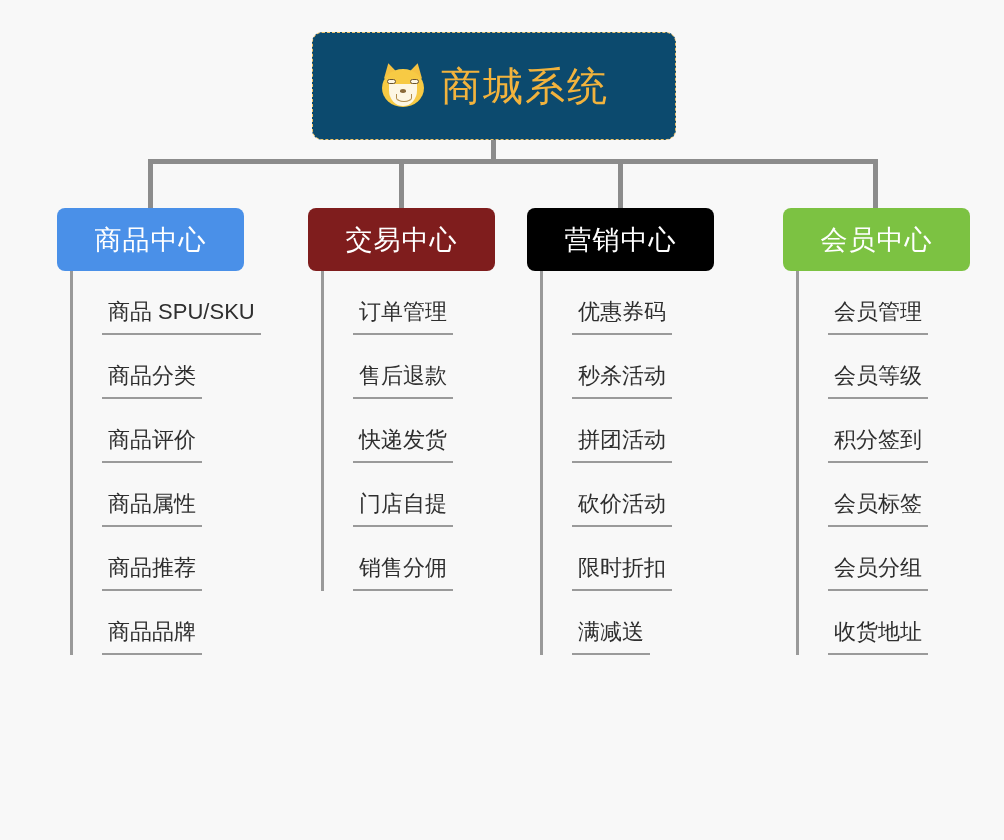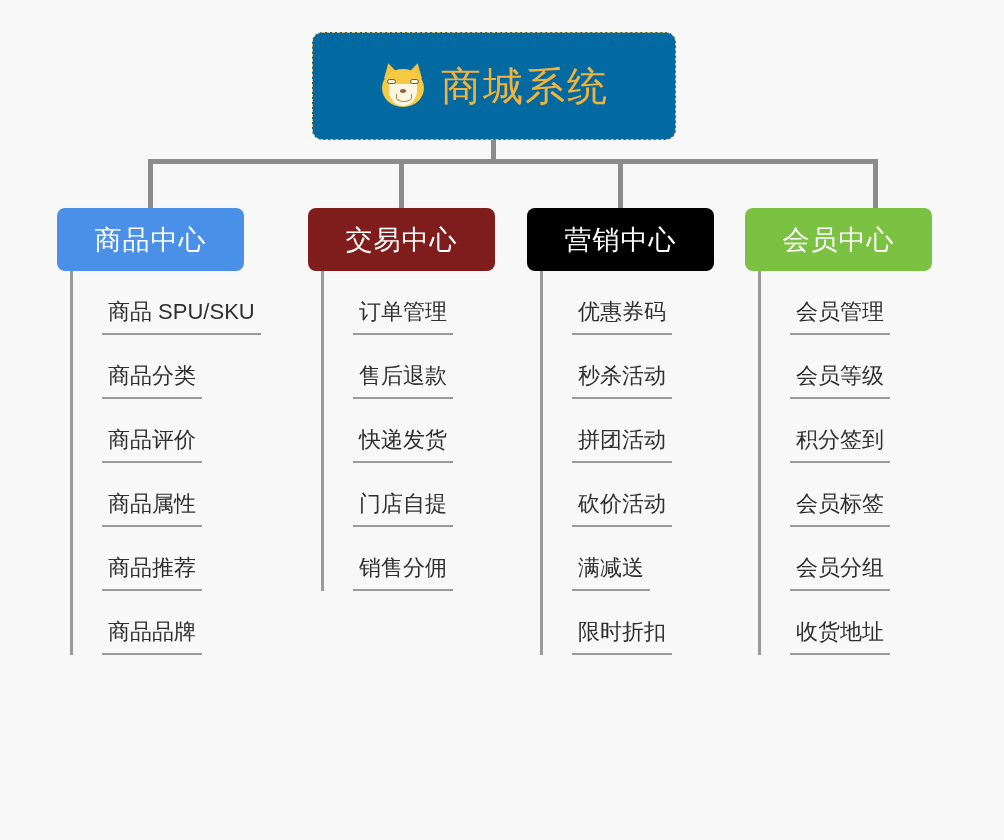--- a/index.html
+++ b/index.html
@@ -21,21 +21,21 @@
   }
 
   
   .root-node {
     position: absolute;
     left: 312px;
     top: 32px;
     width: 364px;
     height: 108px;
     box-sizing: border-box;
-    background: #0369a1;
+    background: #0c4a6e;
     border: 1px dashed #f0c36a;
     border-radius: 10px;
     display: flex;
     align-items: center;
     justify-content: center;
     gap: 14px;
   }
   .root-emoji {
     font-size: 42px;
     line-height: 1;
@@ -258,28 +258,28 @@
           <div class="leaf">
             <span class="leaf-label">秒杀活动</span>
           </div>
           <div class="leaf">
             <span class="leaf-label">拼团活动</span>
           </div>
           <div class="leaf">
             <span class="leaf-label">砍价活动</span>
           </div>
           <div class="leaf">
+            <span class="leaf-label">限时折扣</span>
+          </div>
+          <div class="leaf">
             <span class="leaf-label">满减送</span>
-          </div>
-          <div class="leaf">
-            <span class="leaf-label">限时折扣</span>
           </div>
         </div>
       </div>
-      <div class="column" style="left: 745px; width: 187px;">
+      <div class="column" style="left: 783px; width: 187px;">
         <div class="cat-header" style="background: rgb(124, 194, 66); width: 187px;">会员中心</div>
         <div class="leaf-list">
           <div class="leaf">
             <span class="leaf-label">会员管理</span>
           </div>
           <div class="leaf">
             <span class="leaf-label">会员等级</span>
           </div>
           <div class="leaf">
             <span class="leaf-label">积分签到</span>

